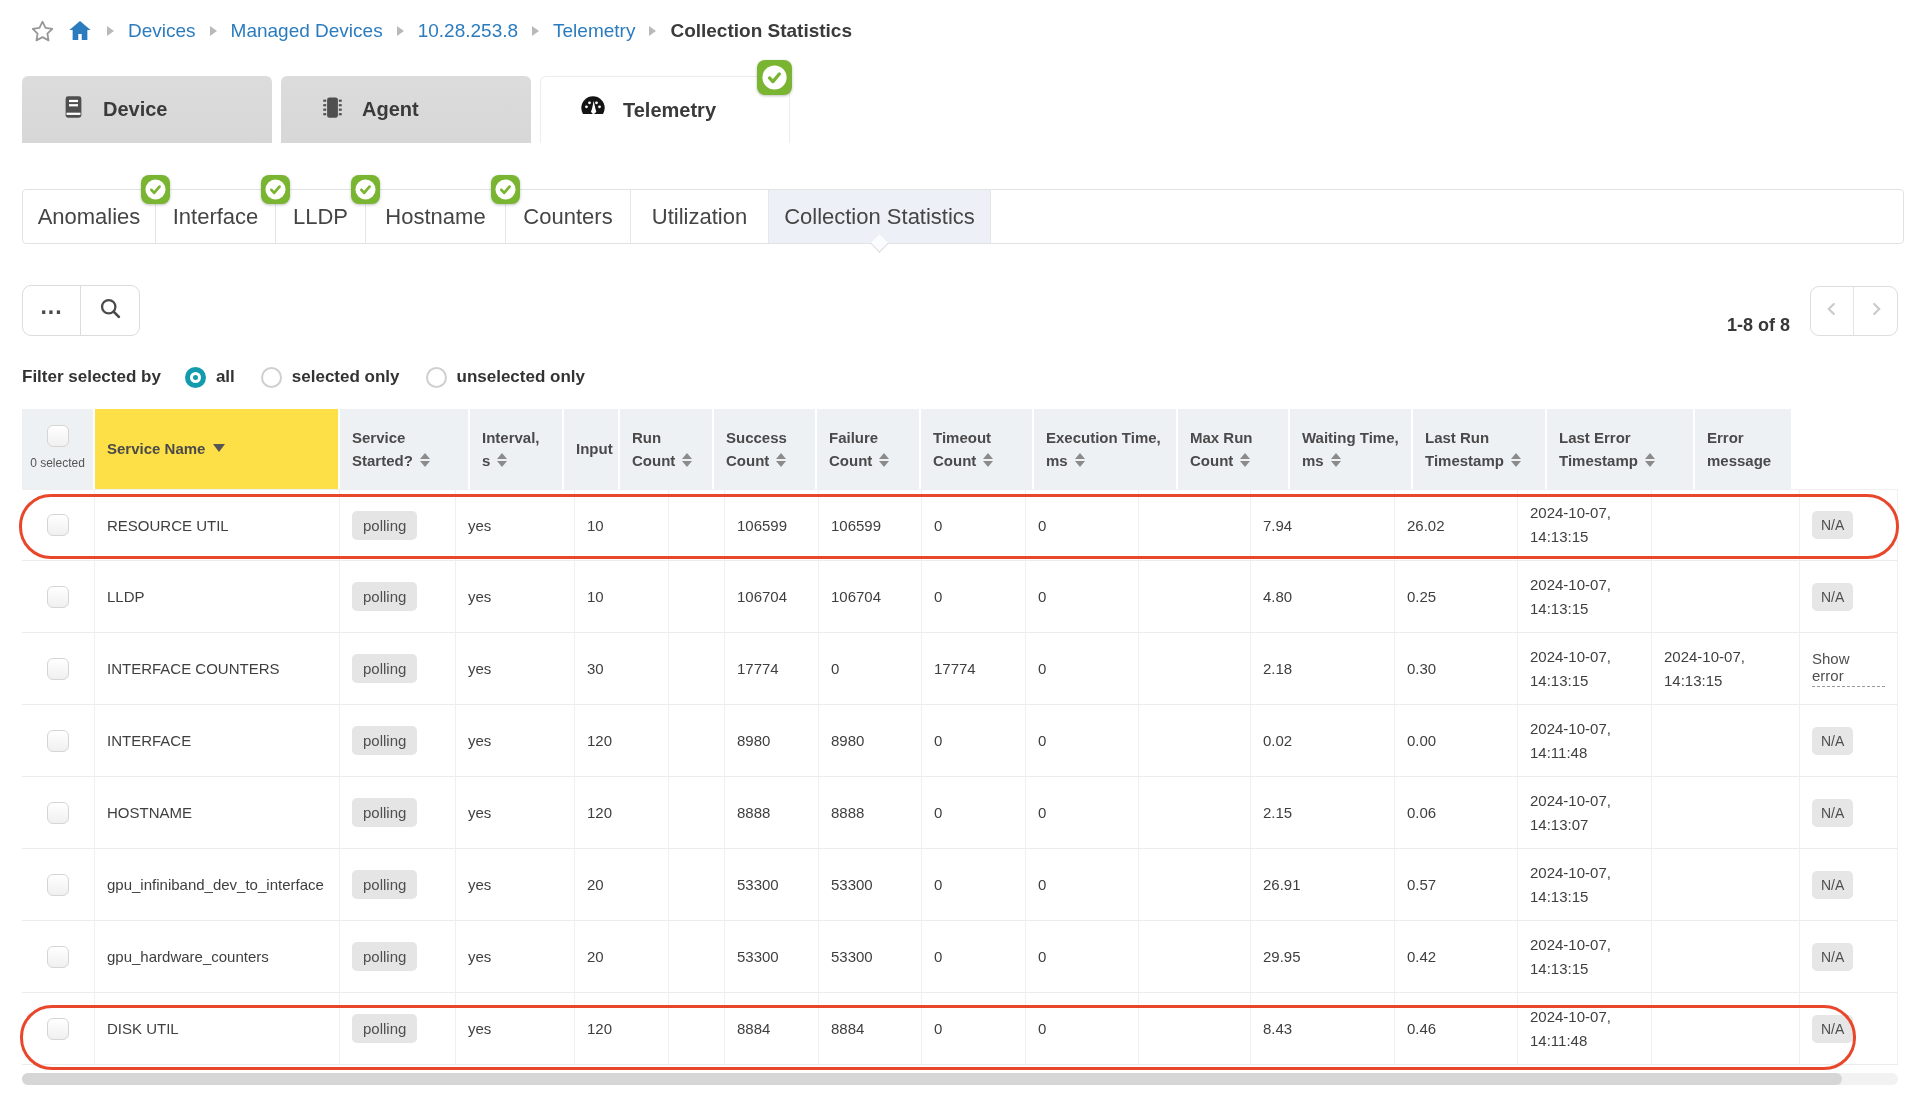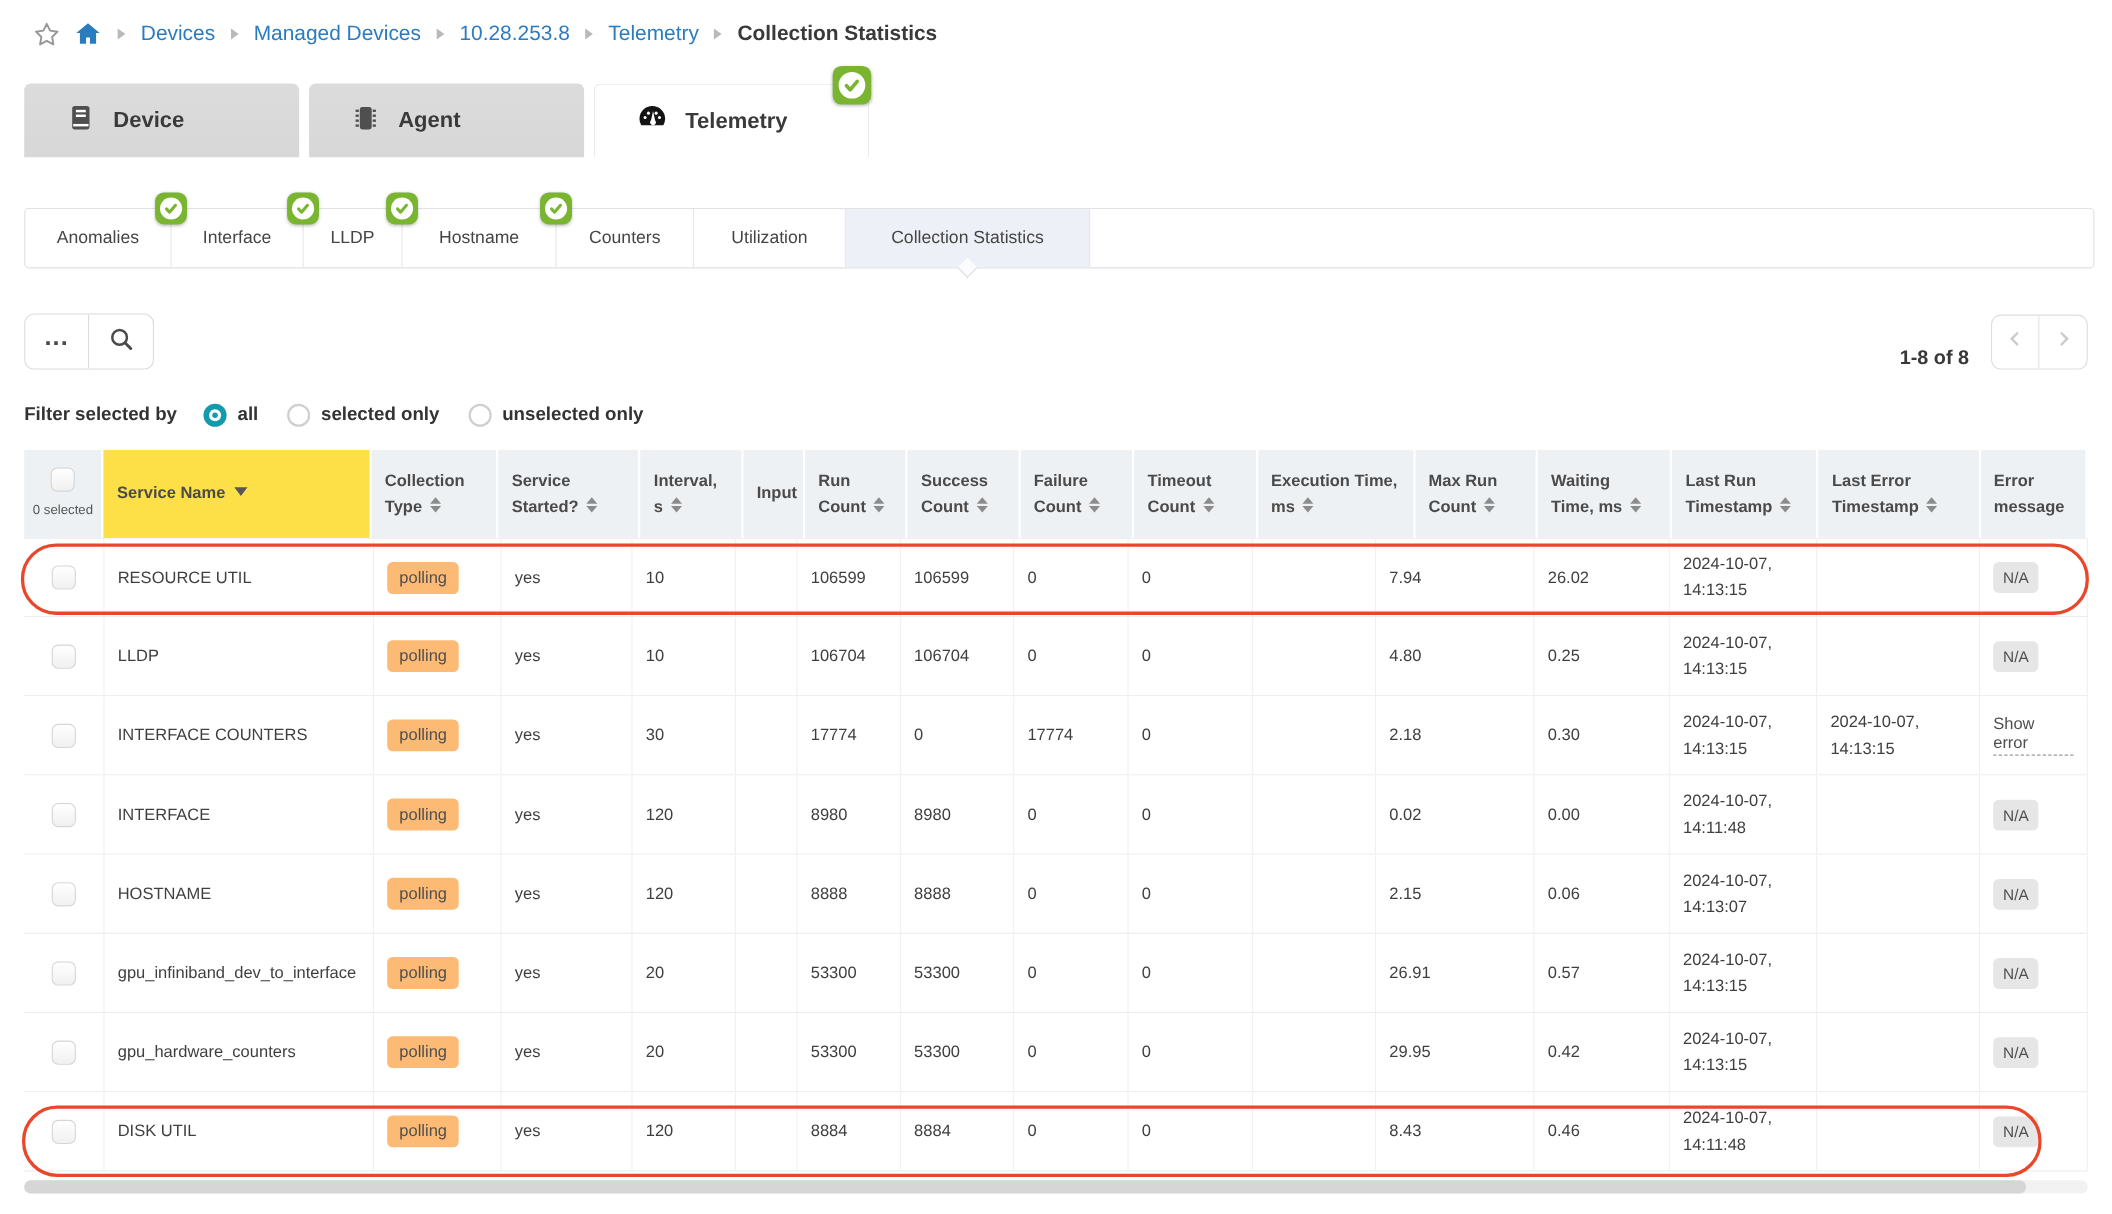--- a/index.html
+++ b/index.html
@@ -22,21 +22,21 @@
   .main-tab .tab-label { font-size:20px; font-weight:bold; color:#3a3a3a; }
   .check-badge { position:absolute; background:#79b530; border-radius:8px;
     display:flex; align-items:center; justify-content:center; box-shadow:0 1px 3px rgba(0,0,0,.25); }
   .tab-badge { width:35px; height:35px; top:-17px; right:-3px; }
   .subtab-badge { width:29px; height:29px; top:-15px; right:-15px; z-index:3; }
 
   
   .subtab-strip { position:relative; display:flex; margin:46px 0 0 22px; width:1882px; height:55px;
     background:#fff; border:1px solid #e2e2e2; border-radius:4px; }
   .subtab { position:relative; display:flex; align-items:center; justify-content:center;
-    border-right:1px solid #e6e6e6; font-size:16px; color:#454545; cursor:pointer; }
+    border-right:1px solid #e6e6e6; font-size:22px; color:#454545; cursor:pointer; }
   .subtab.active { background:#edf1f7; }
   .notch { position:absolute; bottom:-7px; left:50%; margin-left:-7px; width:13px; height:13px;
     background:#fbfcfd; border-right:1px solid #dcdcdc; border-bottom:1px solid #dcdcdc;
     transform:rotate(45deg); z-index:2; }
 
   
   .toolbar-row { display:flex; align-items:center; justify-content:space-between;
     margin:41px 22px 0 22px; height:51px; }
   .btn-group { display:flex; height:51px; border:1px solid #dcdcdc; border-radius:9px;
     overflow:hidden; background:#fff; }
@@ -78,21 +78,21 @@
   .sort .up { border-bottom:6px solid #8b8b8b; margin-bottom:2px; }
   .sort .down { border-top:6px solid #8b8b8b; }
   .sort-desc { display:inline-block; margin-left:8px; width:0; height:0; vertical-align:2px;
     border-left:6px solid transparent; border-right:6px solid transparent; border-top:8px solid #565656; }
   .trow { display:flex; height:72px; border-bottom:1px solid #ececec; background:#fff; }
   .trow:first-child { border-top:1px solid #f0f0f0; }
   .td { border-right:1px solid #f0f0f0; padding:0 12px; display:flex; align-items:center; color:#3f3f3f; }
   .td-select { justify-content:center; padding:0; }
   .checkbox { width:22px; height:22px; border:1px solid #d5d5d5; border-radius:6px;
     background:linear-gradient(#fff,#f0f0f0); cursor:pointer; }
-  .badge-gray { background:#fdba74; border-radius:5px; padding:6px 11px; color:#4f4f4f; }
+  .badge-gray { background:#e5e5e5; border-radius:5px; padding:6px 11px; color:#4f4f4f; }
   .na-badge { background:#e6e6e6; border-radius:5px; padding:6px 9px; color:#4f4f4f; font-size:14px; }
   .ts { white-space:pre-line; line-height:1.6; }
   .show-error { color:#4f4f4f; border-bottom:1px dashed #9a9a9a; padding-bottom:2px; cursor:pointer; }
 
   
   .annot { position:absolute; border:3px solid #e8472b; border-radius:32px; pointer-events:none; z-index:5; }
 
   
   .hscroll { margin:8px 0 0 22px; width:1876px; height:12px; background:#f2f2f2; border-radius:6px; }
   .hthumb { width:1820px; height:12px; background:#d6d6d6; border-radius:6px; cursor:pointer; }
@@ -272,23 +272,20 @@
 
 <div class="table">
   <div class="thead" id="table-header">
       <div class="th th-select" style="width: 73px;">
         <span class="checkbox"></span>
         <div class="sel-count">0 selected</div>
       </div>
       <div class="th sorted" style="width: 245px;">
         <div>Service Name<span class="sort-desc"></span></div>
       </div>
-      <div class="th" style="width: 116px;">
-        <div>Collection Type<span class="sort"><i class="up"></i><i class="down"></i></span></div>
-      </div>
       <div class="th" style="width: 130px;">
         <div>Service Started?<span class="sort"><i class="up"></i><i class="down"></i></span></div>
       </div>
       <div class="th" style="width: 94px;">
         <div>Interval, s<span class="sort"><i class="up"></i><i class="down"></i></span></div>
       </div>
       <div class="th plain" style="width: 56px;">
         <div>Input</div>
       </div>
       <div class="th" style="width: 94px;">

